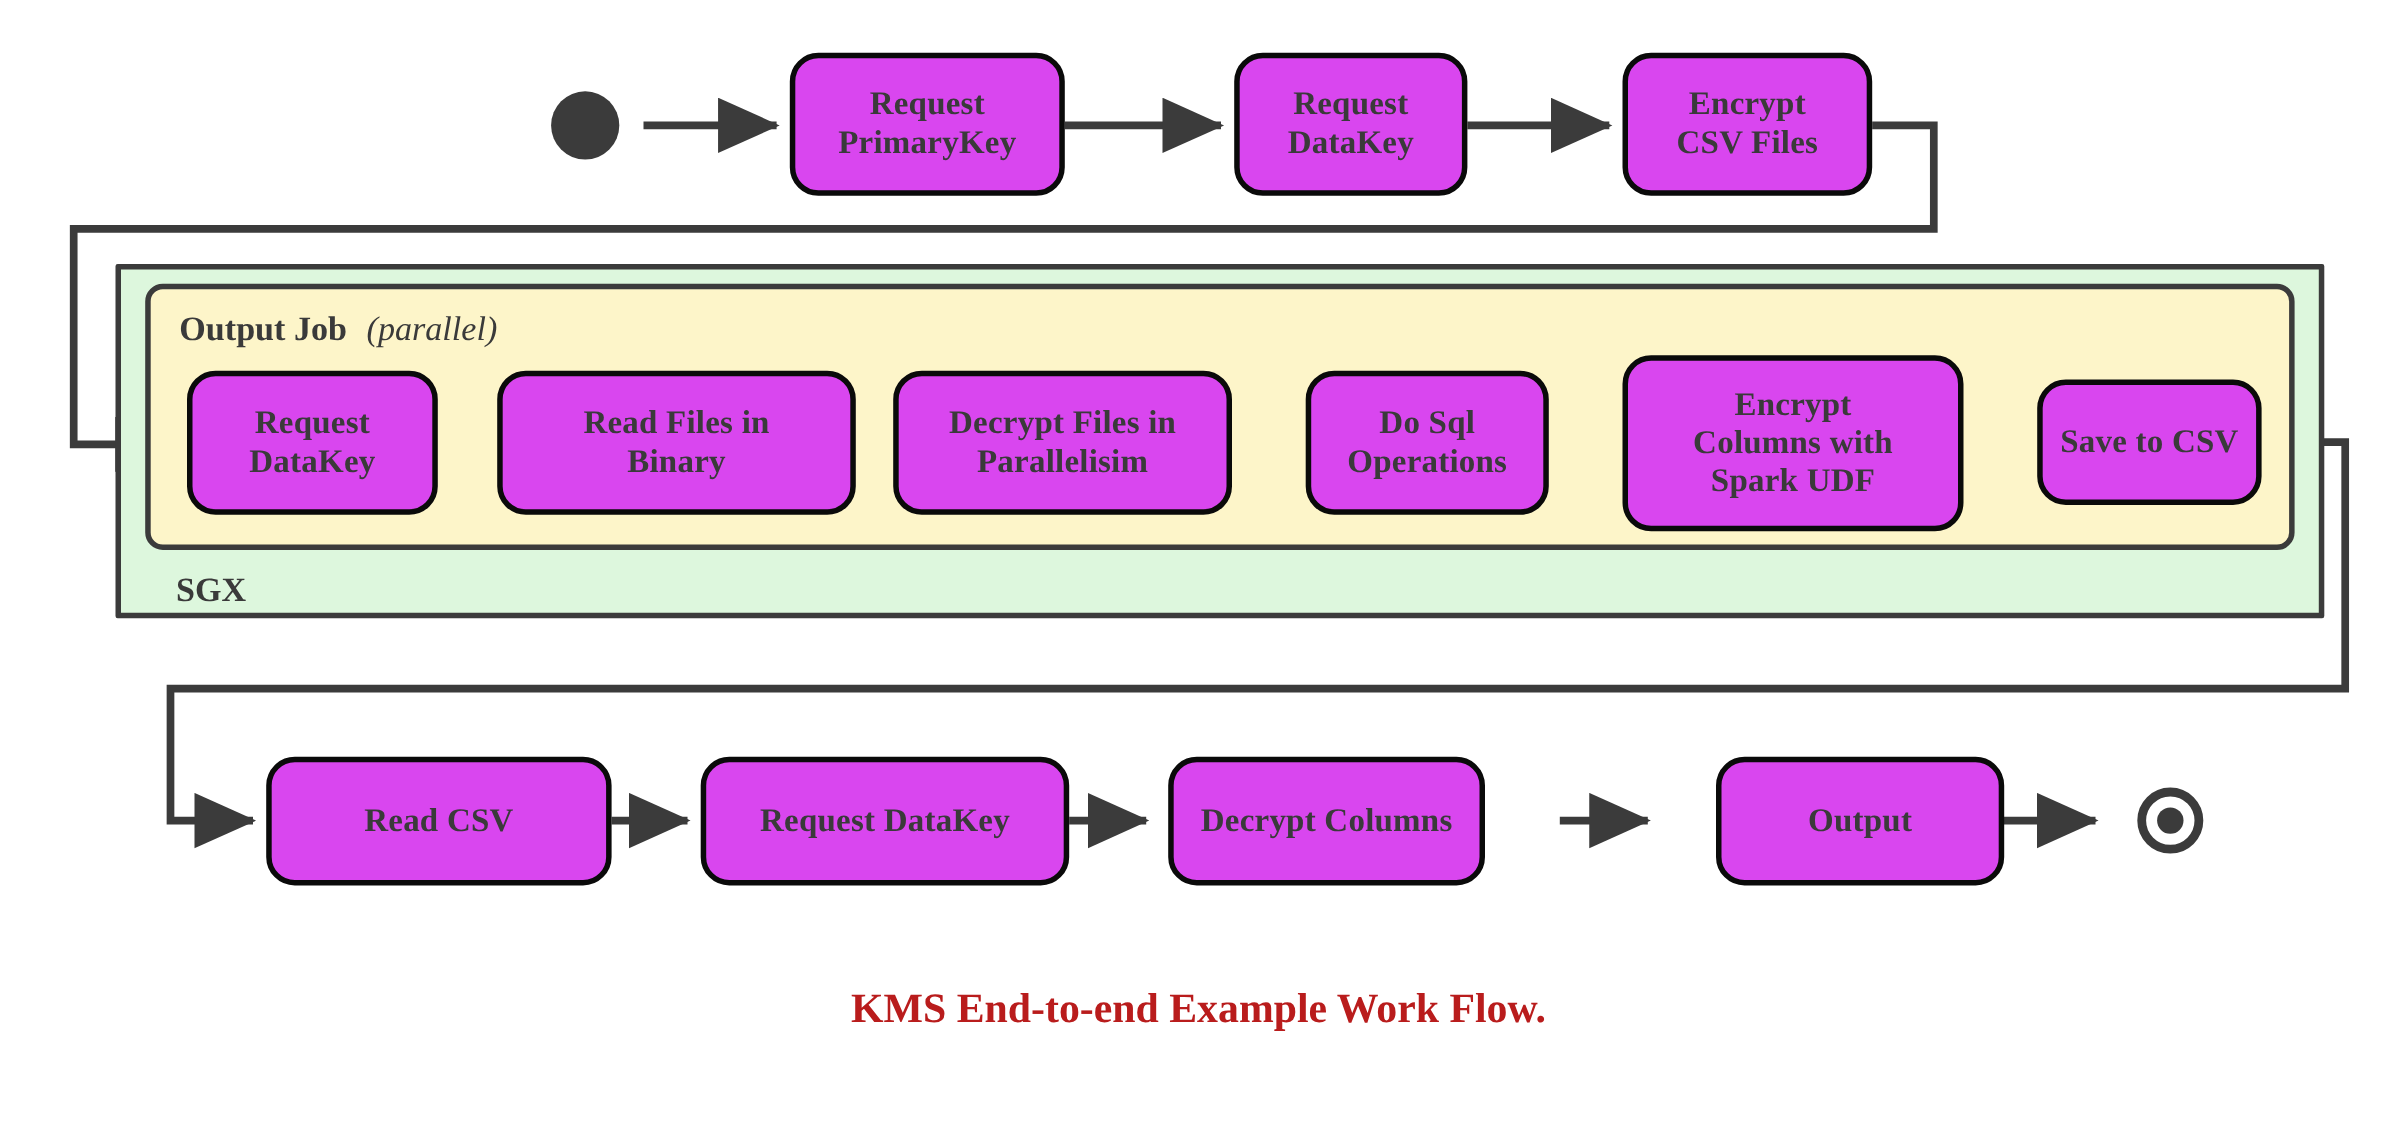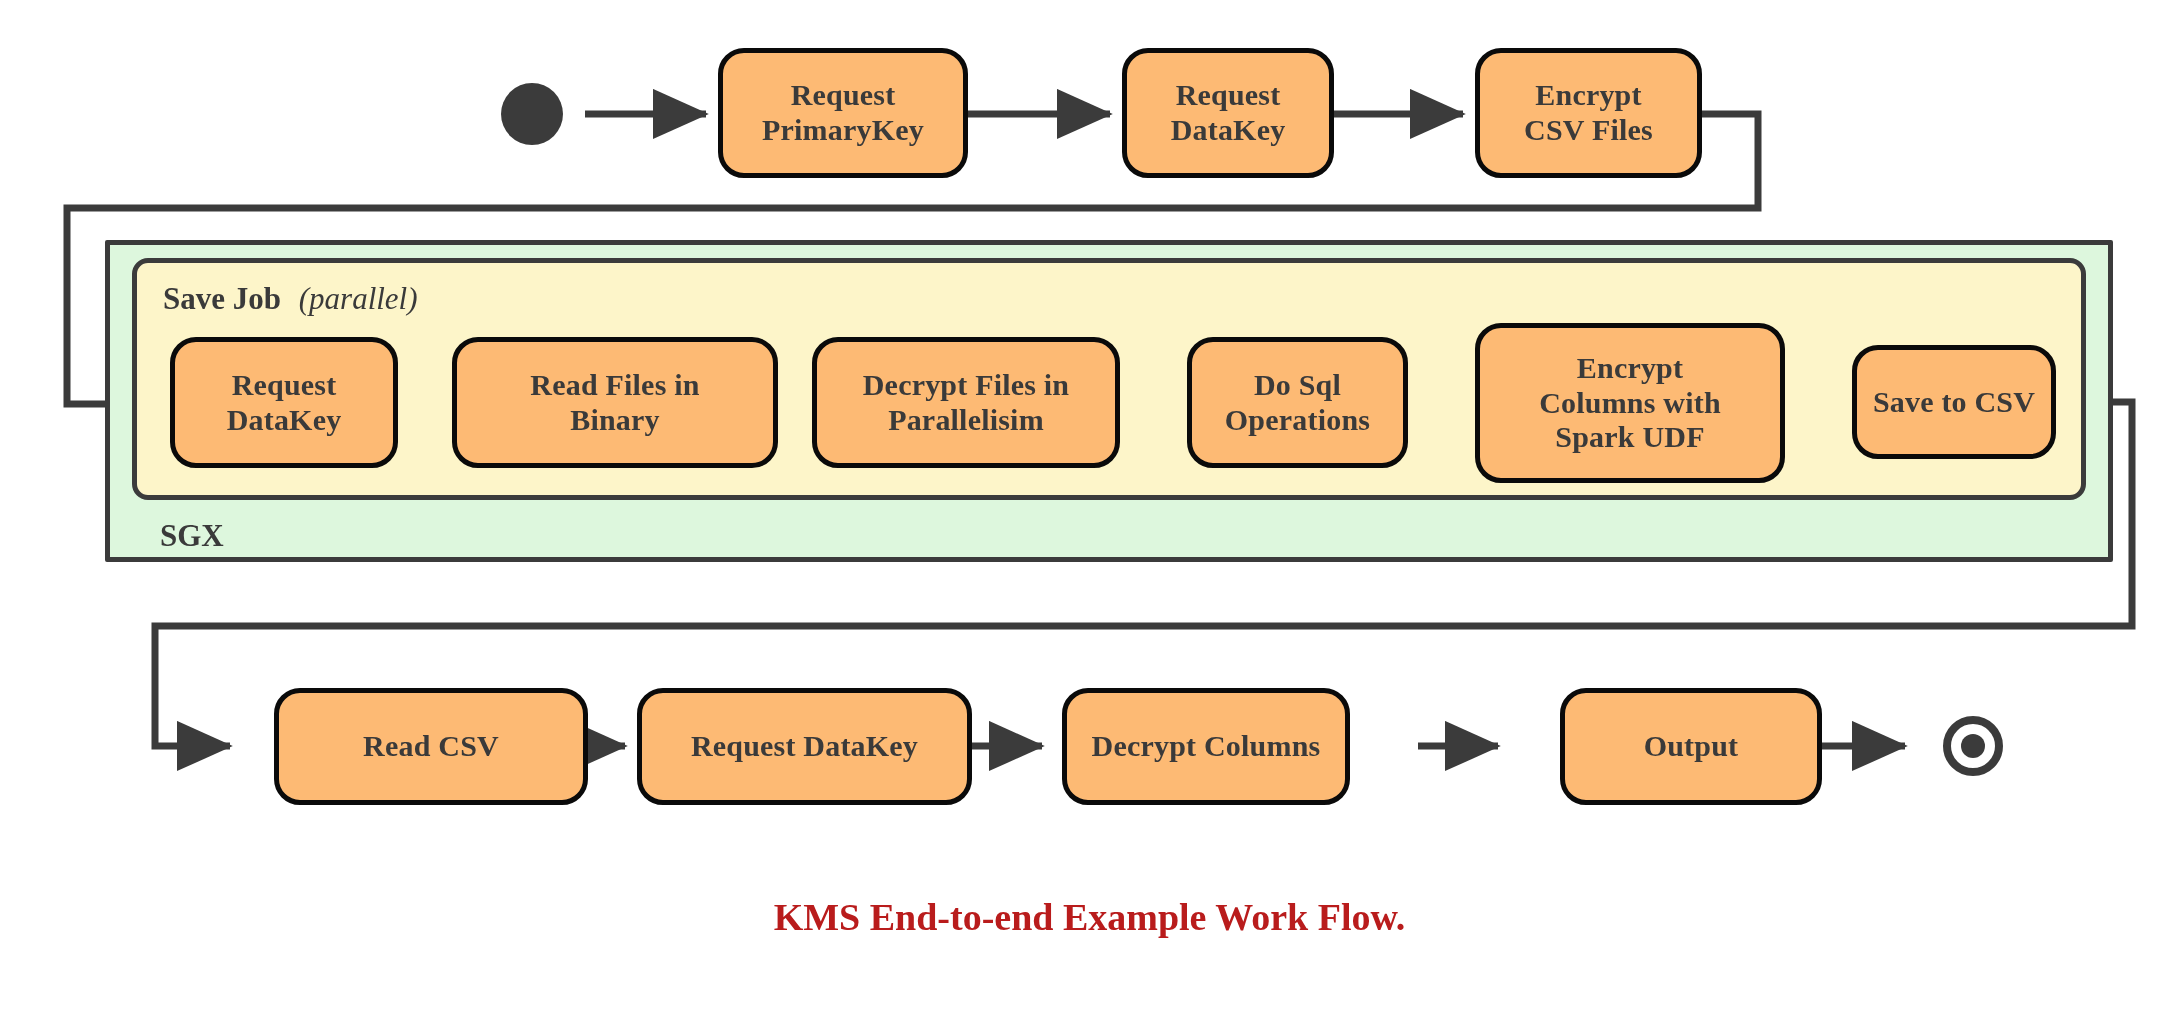--- a/index.html
+++ b/index.html
@@ -23,21 +23,21 @@
     position: absolute;
     left: 0;
     top: 0;
     width: 2179px;
     height: 1036px;
     pointer-events: none;
   }
   .node {
     position: absolute;
     box-sizing: border-box;
-    background: #fdba74;
+    background: #d946ef;
     border: 5px solid #0a0a0a;
     border-radius: 26px;
     display: flex;
     align-items: center;
     justify-content: center;
     text-align: center;
     font-weight: bold;
     font-size: 30px;
     line-height: 1.16;
     color: #3a3a3a;
@@ -139,21 +139,21 @@
   </svg>
 
   <div class="start-dot" style="left:501px; top:83px; width:62px; height:62px;"></div>
   <div class="end-ring" style="left:1943px; top:716px; width:60px; height:60px;"></div>
 
   <div class="container-box sgx-box" style="left:105px; top:240px; width:2008px; height:322px;"></div>
   <div class="container-label" style="left:160px; top:518px;">SGX</div>
 
   <div class="container-box spark-box" style="left:132px; top:258px; width:1954px; height:242px;"></div>
   <div class="container-label" style="left:163px; top:281px;">
-    <span>Save Job</span>
+    <span>Output Job</span>
     <span class="par" style="margin-left:10px;margin-top:32px;">(parallel)</span>
   </div>
 
   <div class="node" style="left:718px; top:48px; width:250px; height:130px;">
     <span>
       <span>Request</span>
       <span>PrimaryKey</span>
     </span>
   </div>
 
@@ -206,21 +206,21 @@
       <span>Spark UDF</span>
     </span>
   </div>
 
   <div class="node" style="left:1852px; top:345px; width:204px; height:114px;">
     <span>
       <span>Save to CSV</span>
     </span>
   </div>
 
-  <div class="node" style="left:242px; top:688px; width:314px; height:117px;margin-left:32px;">
+  <div class="node" style="left:242px; top:688px; width:314px; height:117px;">
     <span>
       <span>Read CSV</span>
     </span>
   </div>
 
   <div class="node" style="left:637px; top:688px; width:335px; height:117px;">
     <span>
       <span>Request DataKey</span>
     </span>
   </div>

